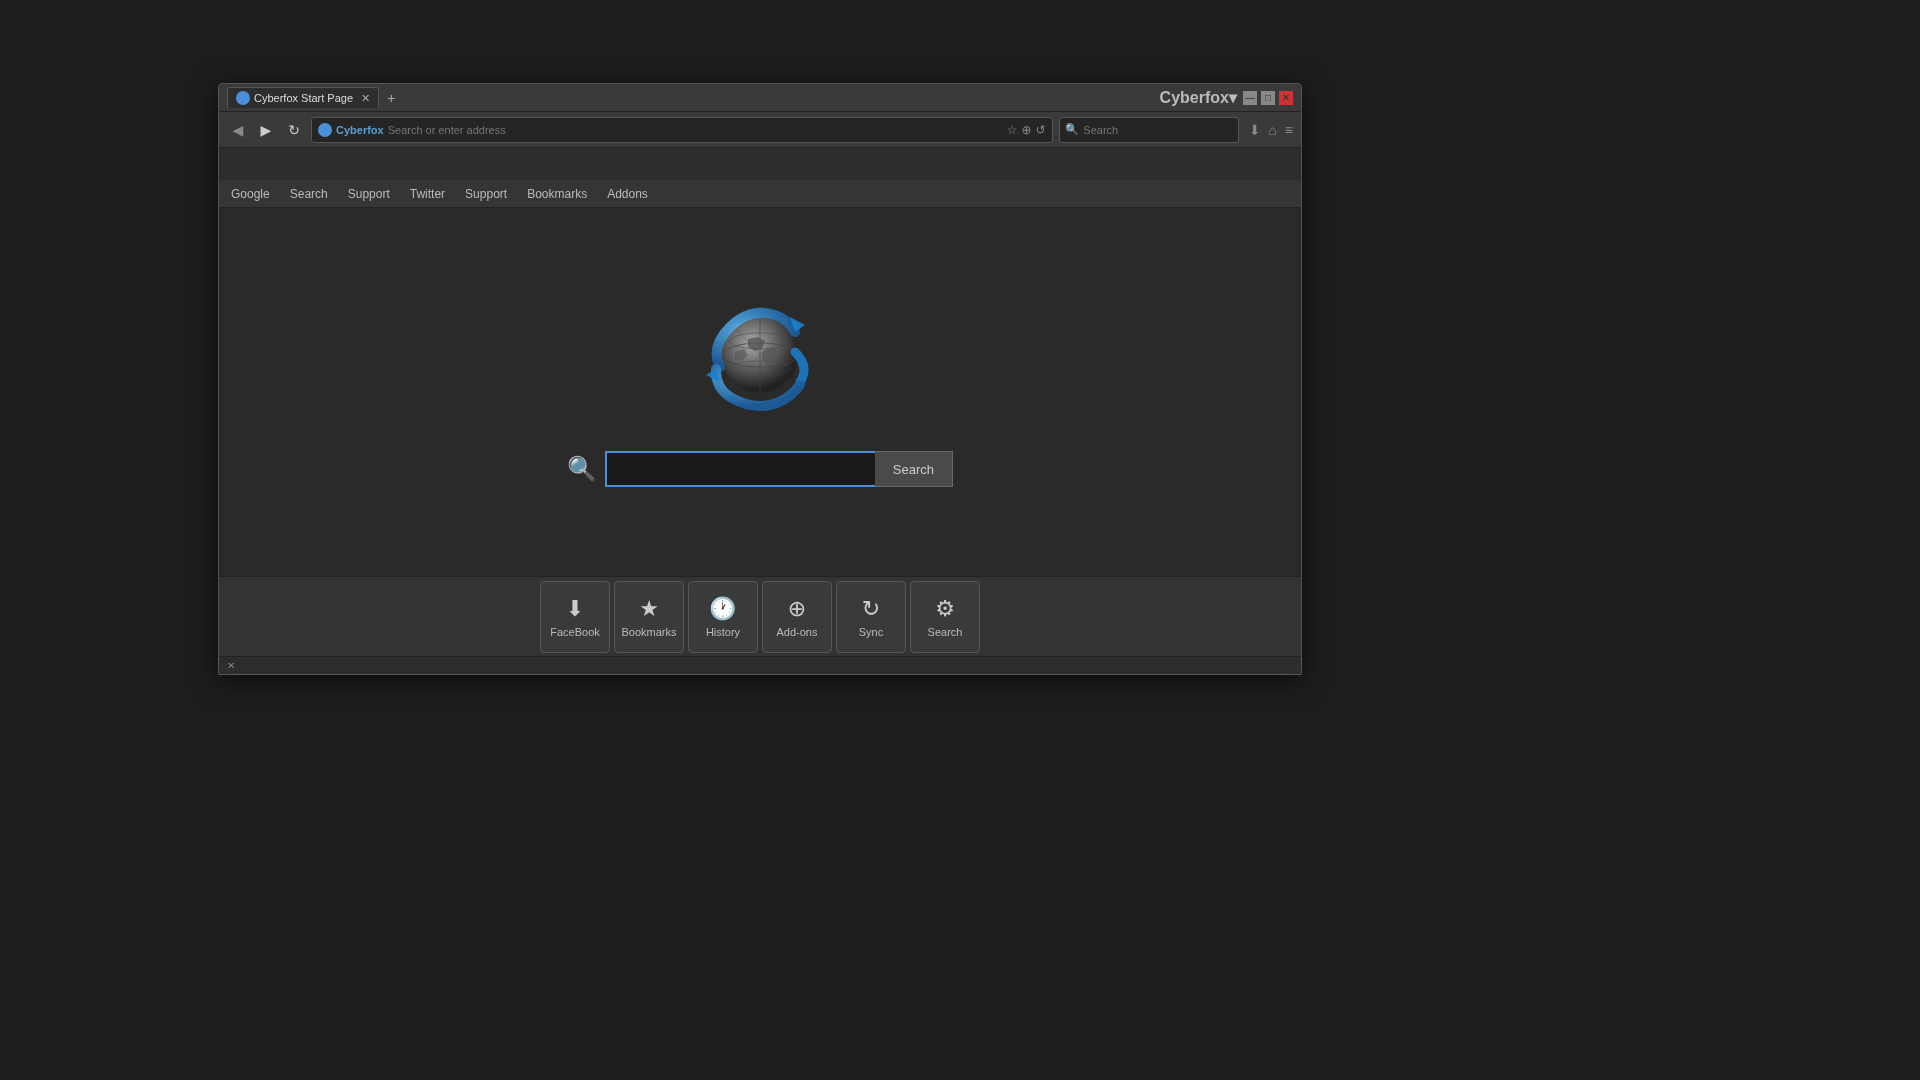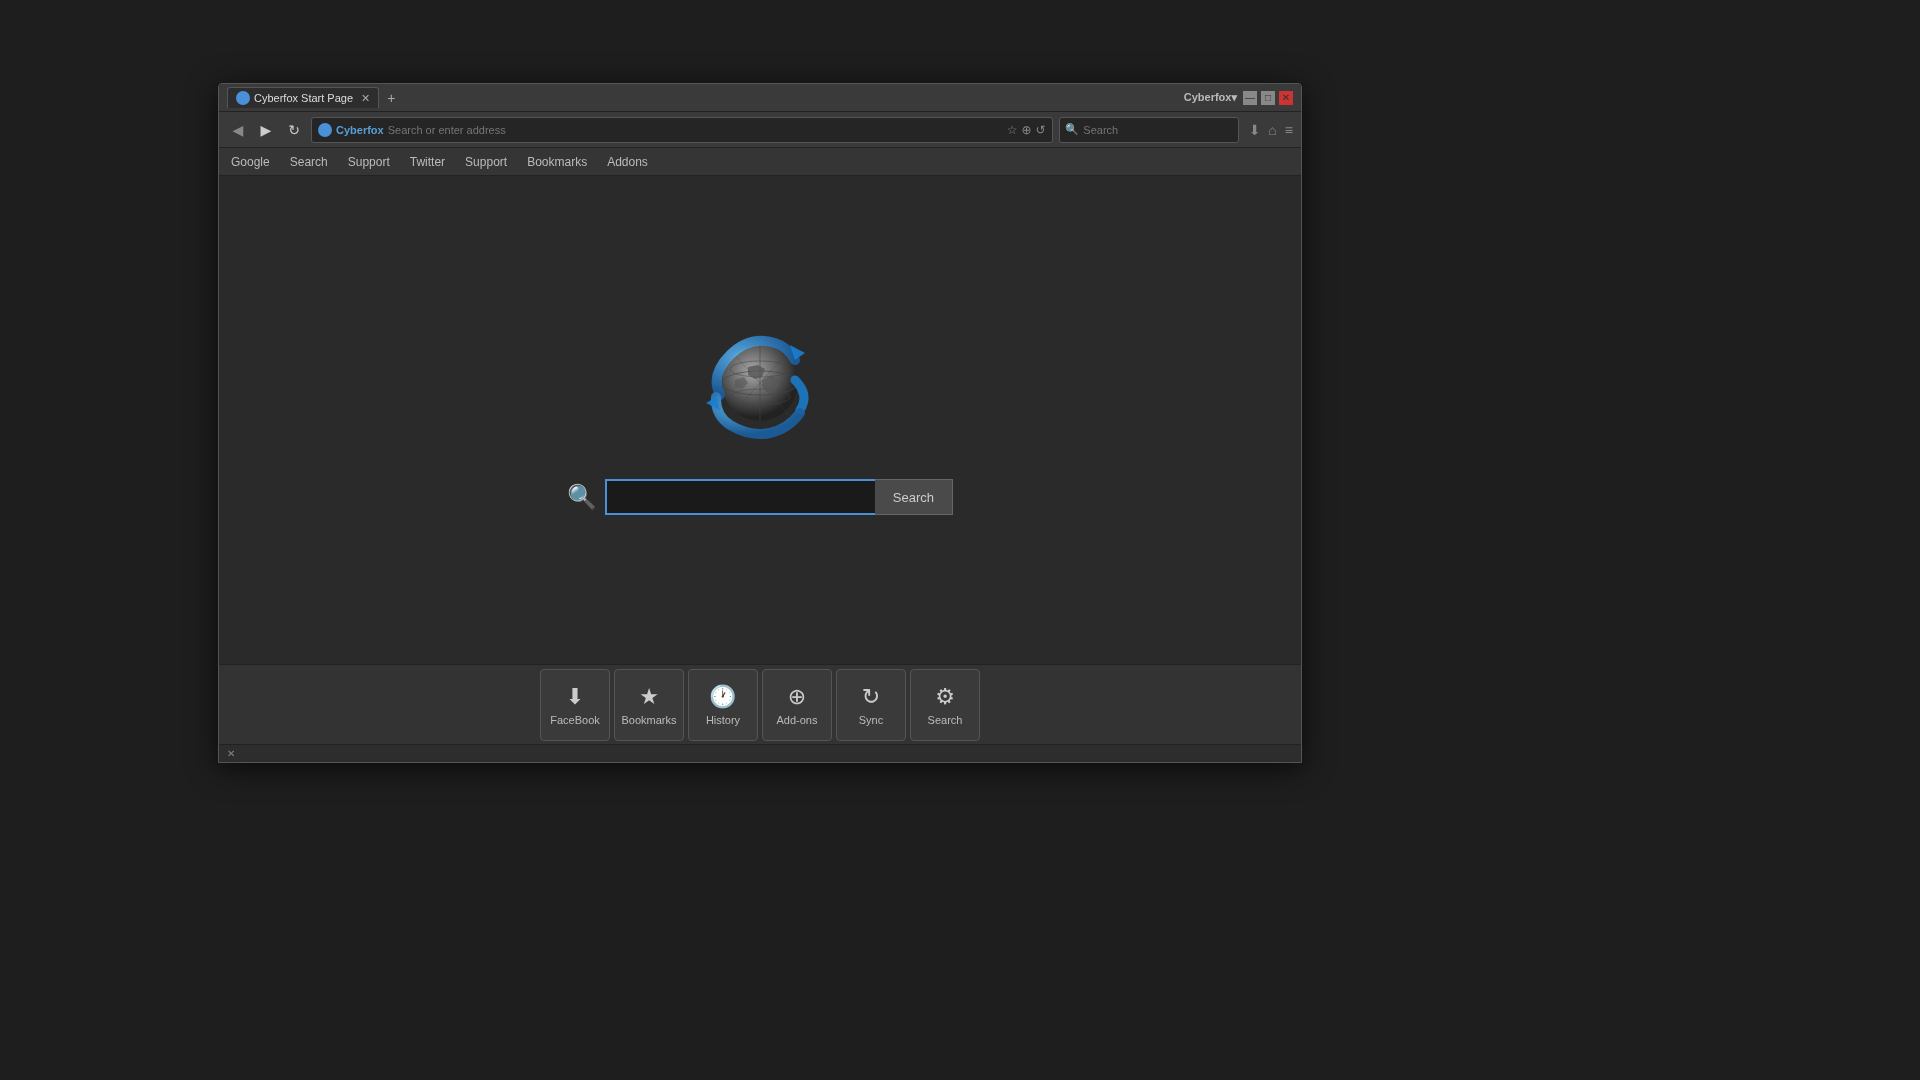--- a/index.html
+++ b/index.html
@@ -21,21 +21,21 @@
       align-items: center;
       justify-content: center;
     }
 
     
     .browser-window {
       position: absolute;
       top: 83px;
       left: 218px;
       width: 1084px;
-      height: 680px;
+      height: 592px;
       background: #2d2d2d;
       border: 1px solid #555;
       border-radius: 4px 4px 0 0;
       display: flex;
       flex-direction: column;
       box-shadow: 0 5px 30px rgba(0,0,0,0.7);
     }
 
     
     .title-bar {
@@ -221,20 +221,21 @@
 
     
     .bookmarks-bar {
       height: 28px;
       background: #353535;
       display: flex;
       align-items: center;
       padding: 0 12px;
       gap: 20px;
       border-bottom: 1px solid #222;
+      margin-top: 32px;
     }
 
     .bookmark-link {
       color: #bbb;
       font-size: 12px;
       cursor: pointer;
       text-decoration: none;
     }
 
     
@@ -354,21 +355,21 @@
 
     <div class="title-bar">
       <div class="tab-area">
         <div class="tab-active">
           <span class="tab-favicon"></span>
           <span>Cyberfox Start Page</span>
           <span style="color:#aaa;font-size:11px;margin-left:4px;">✕</span>
         </div>
         <span class="tab-new">+</span>
       </div>
-      <span style="color:#bbb;font-size:11px;font-weight:bold;margin-left:36px;">
+      <span style="color:#bbb;font-size:16px;font-weight:bold;margin-left:36px;">
         <span>Cyberfox</span><span>▾</span>
       </span>
       <div class="window-controls">
         <button class="win-btn minimize">—</button>
         <button class="win-btn maximize">□</button>
         <button class="win-btn close">✕</button>
       </div>
     </div>
 
     <div class="nav-bar">

